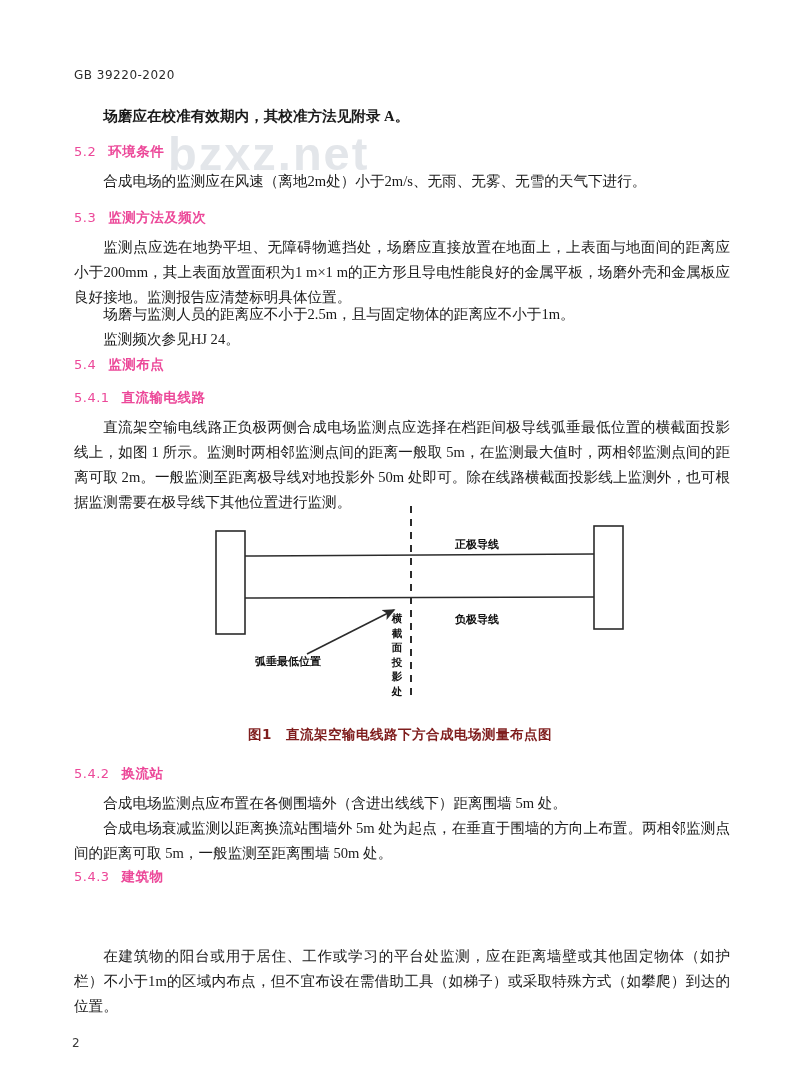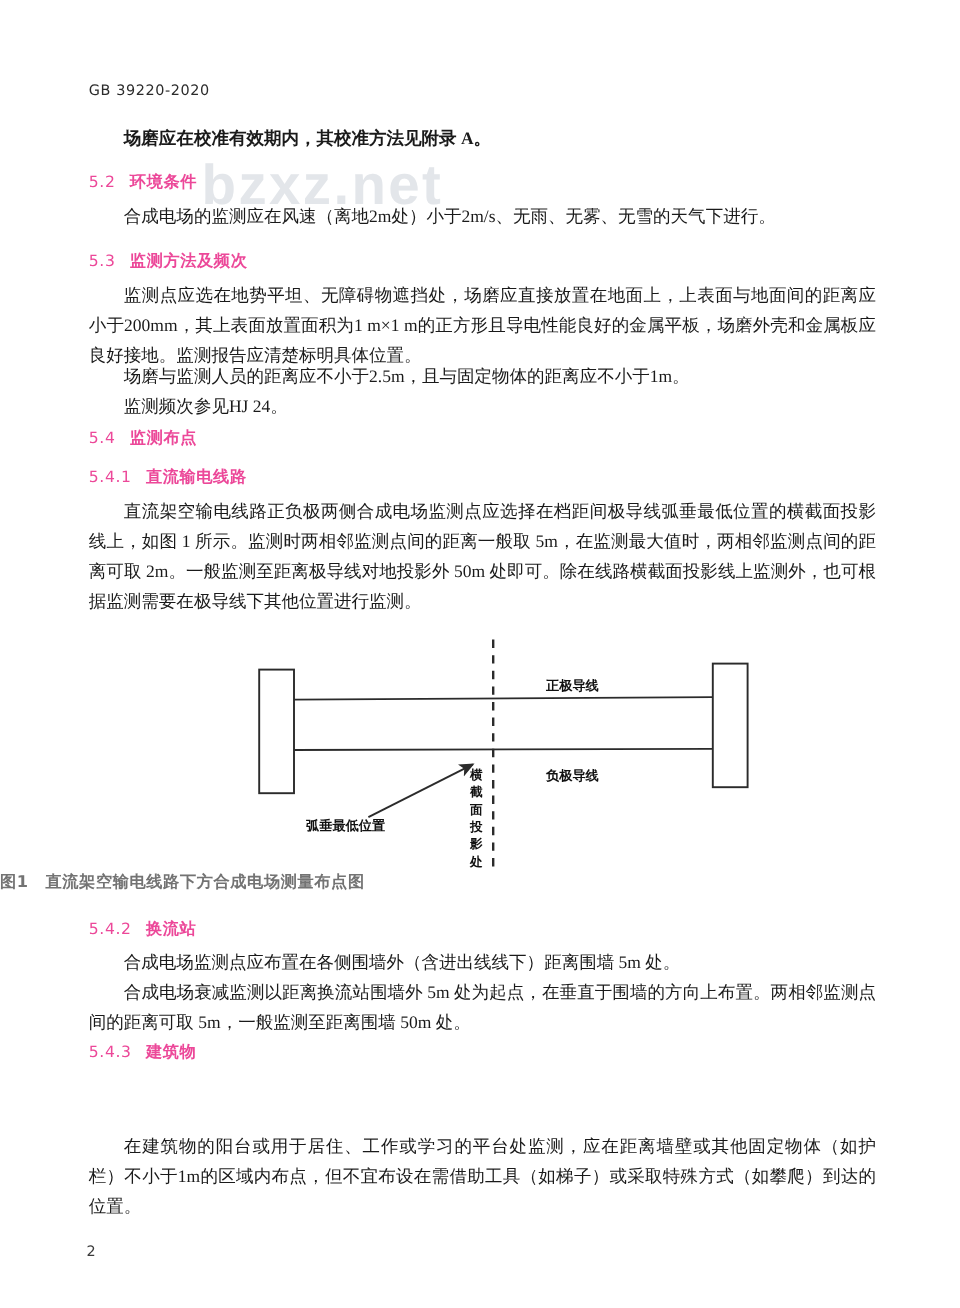--- a/index.html
+++ b/index.html
@@ -88,36 +88,36 @@
     text-align: justify;
     text-justify: inter-ideograph;
     color: #1a1a1a;
   }
   .para.indent { text-indent: 2em; }
 
   
   .figure {
     position: absolute;
     left: 0px;
-    top: 525px;
+    top: 498px;
     width: 789px;
     height: 230px;
   }
   .fig-svg { display: block; }
 
   .fig-caption {
     position: absolute;
     left: 0;
     top: 726px;
     width: 800px;
-    text-align: left;
+    text-align: center;
     font-family: "DejaVu Sans", "Liberation Sans", sans-serif;
     font-size: 13.5px;
     font-weight: bold;
-    color: #737373;
+    color: #7f1d1d;
     letter-spacing: 0.5px;
   }
   .fig-caption .cap-num { margin-right: 14px; }
 
   .page-number {
     position: absolute;
     left: 72px;
     top: 1036px;
     font-family: "DejaVu Sans", "Liberation Sans", sans-serif;
     font-size: 12px;

